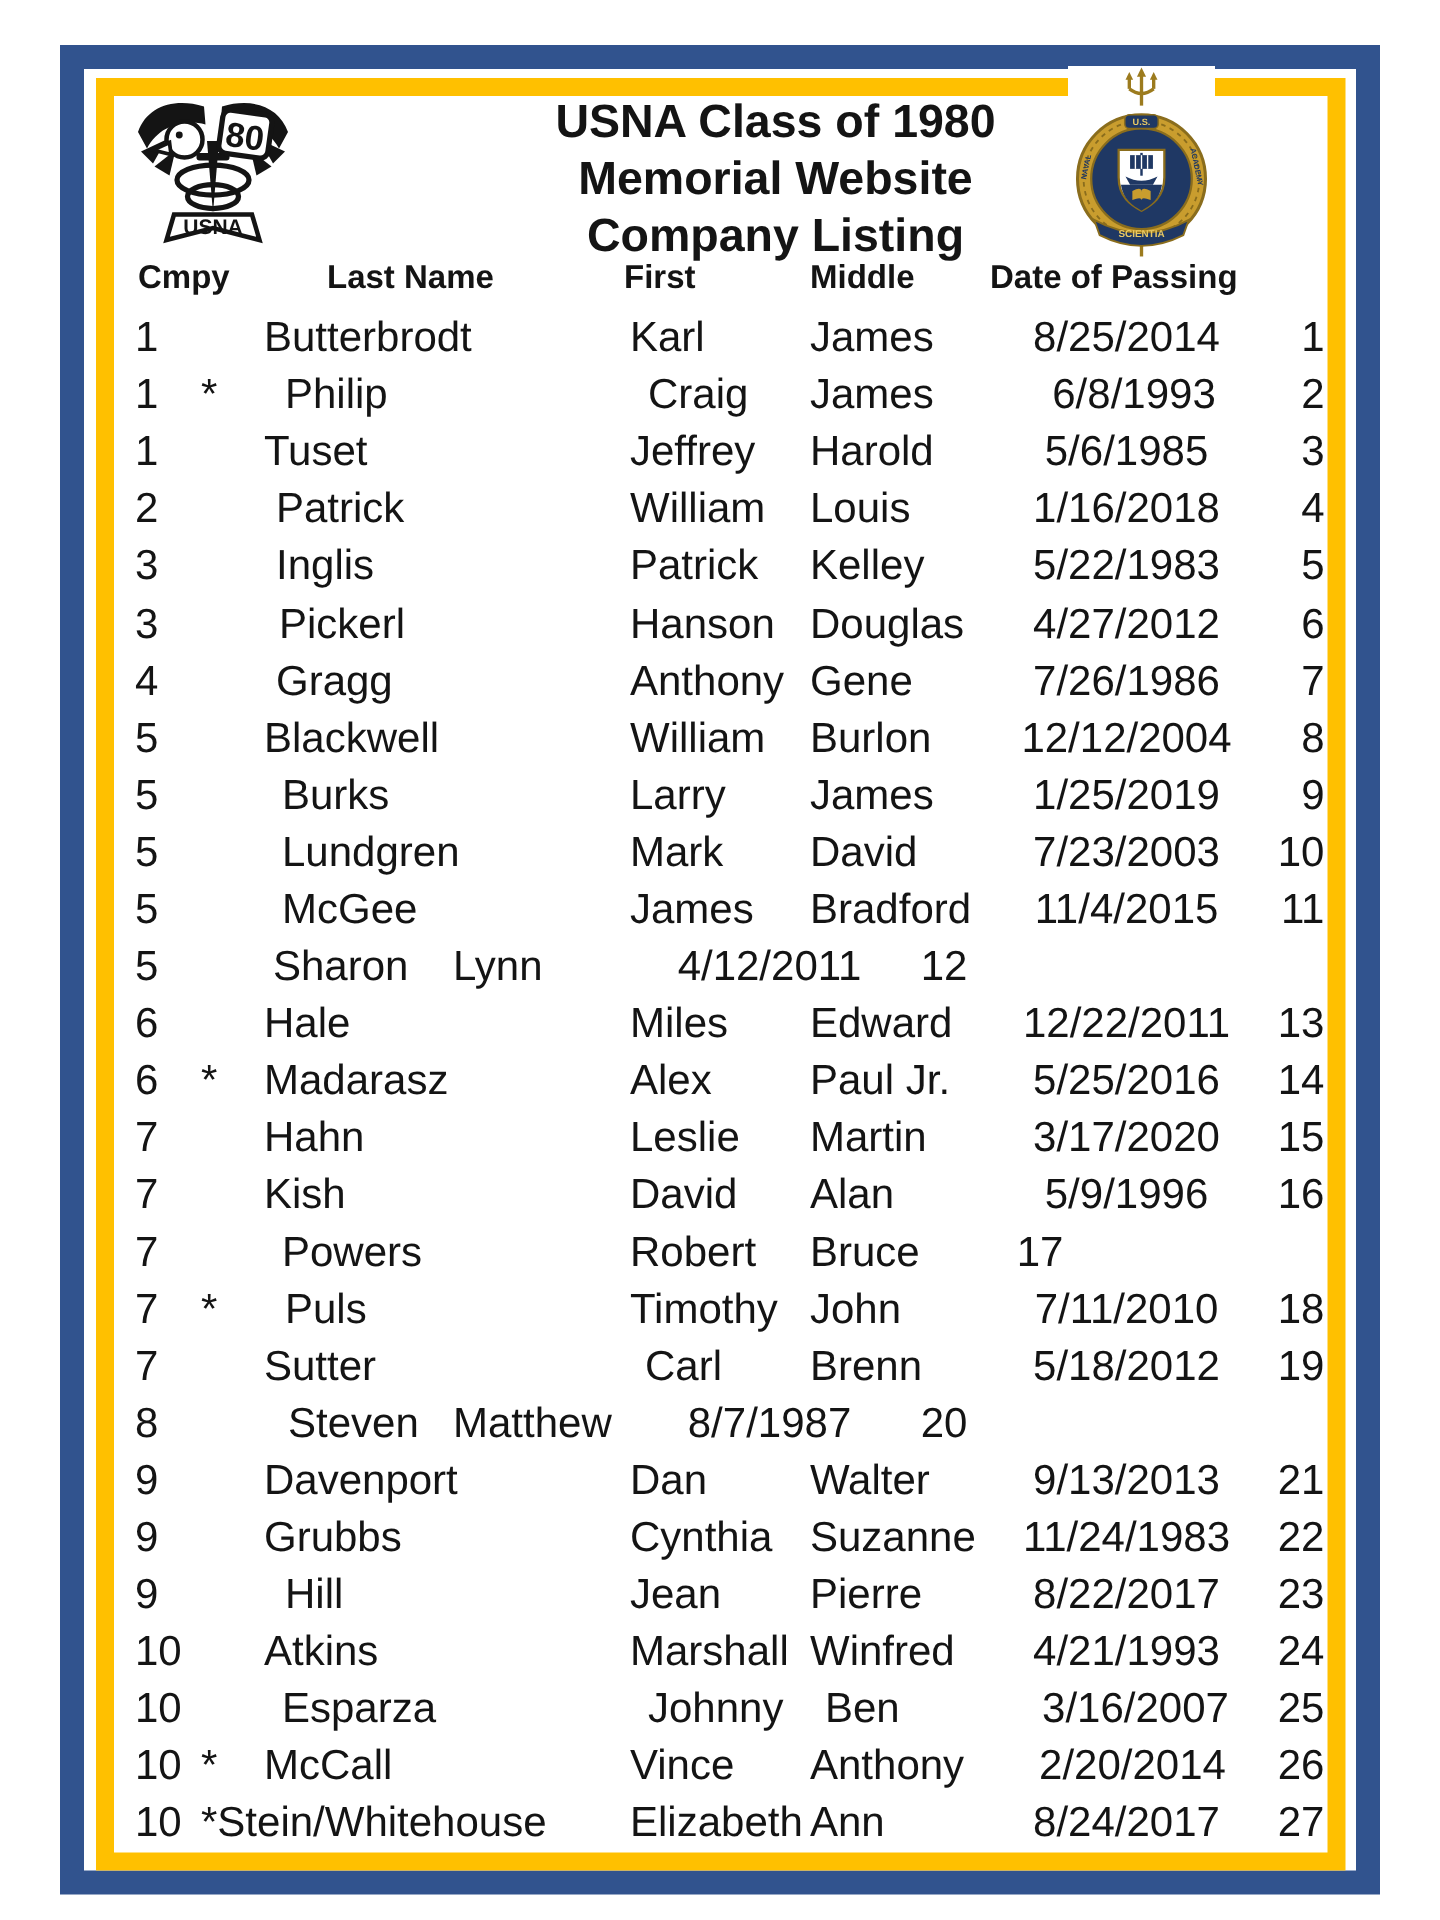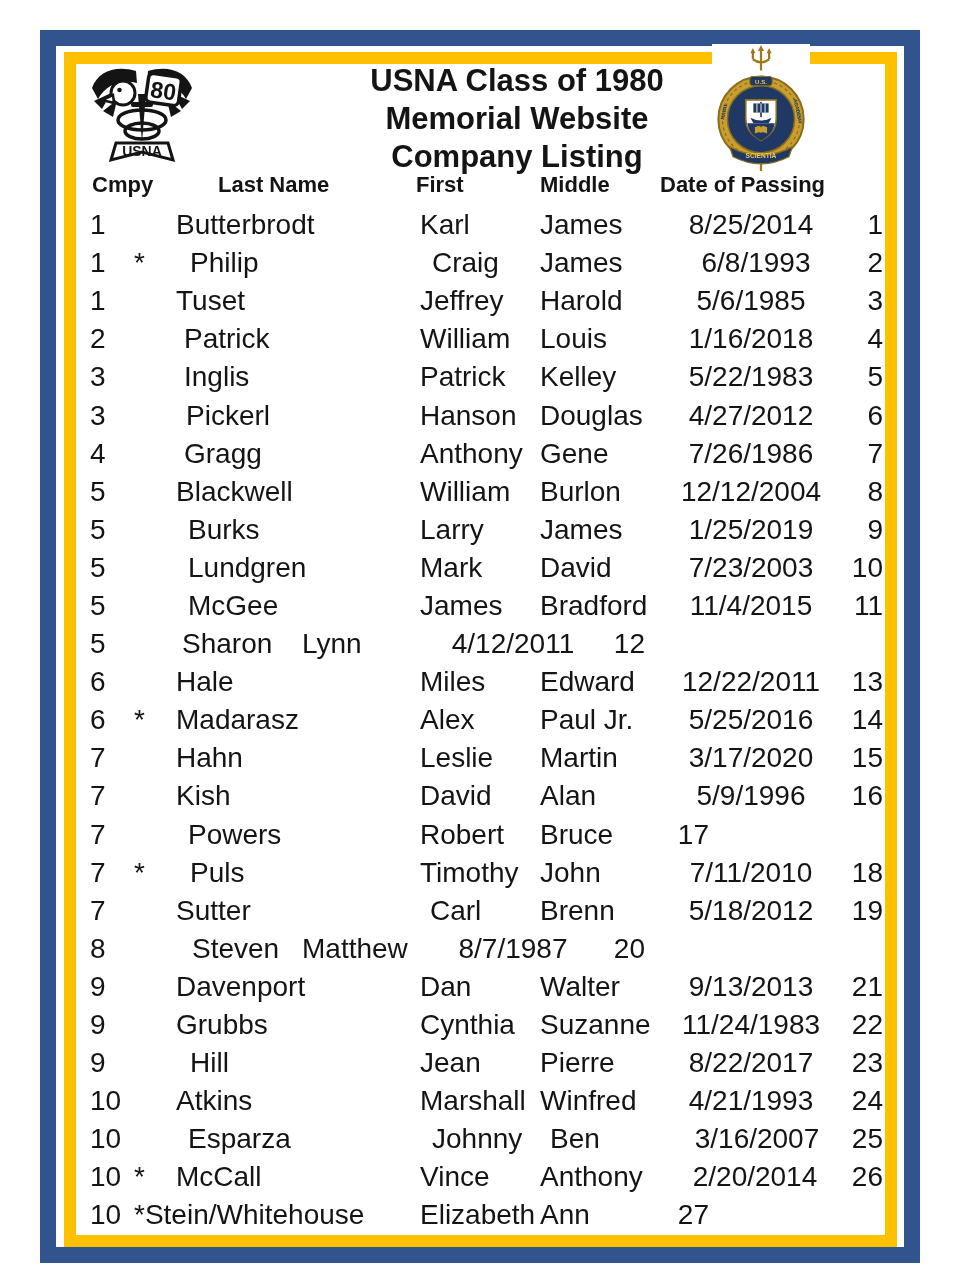--- a/index.html
+++ b/index.html
@@ -193,14 +193,14 @@
     <div class="trow"><span class="c c-cmpy">7</span><span class="c c-star"></span><span class="c c-last">Powers</span><span class="c c-first">Robert</span><span class="c c-middle">Bruce</span><span class="c c-num">17</span></div>
     <div class="trow"><span class="c c-cmpy">7</span><span class="c c-star">*</span><span class="c c-last">Puls</span><span class="c c-first">Timothy</span><span class="c c-middle">John</span><span class="c c-date">7/11/2010</span><span class="c c-num">18</span></div>
     <div class="trow"><span class="c c-cmpy">7</span><span class="c c-star"></span><span class="c c-last">Sutter</span><span class="c c-first">Carl</span><span class="c c-middle">Brenn</span><span class="c c-date">5/18/2012</span><span class="c c-num">19</span></div>
     <div class="trow"><span class="c c-cmpy">8</span><span class="c c-star"></span><span class="c c-first">Steven</span><span class="c c-middle">Matthew</span><span class="c c-date">8/7/1987</span><span class="c c-num">20</span></div>
     <div class="trow"><span class="c c-cmpy">9</span><span class="c c-star"></span><span class="c c-last">Davenport</span><span class="c c-first">Dan</span><span class="c c-middle">Walter</span><span class="c c-date">9/13/2013</span><span class="c c-num">21</span></div>
     <div class="trow"><span class="c c-cmpy">9</span><span class="c c-star"></span><span class="c c-last">Grubbs</span><span class="c c-first">Cynthia</span><span class="c c-middle">Suzanne</span><span class="c c-date">11/24/1983</span><span class="c c-num">22</span></div>
     <div class="trow"><span class="c c-cmpy">9</span><span class="c c-star"></span><span class="c c-last">Hill</span><span class="c c-first">Jean</span><span class="c c-middle">Pierre</span><span class="c c-date">8/22/2017</span><span class="c c-num">23</span></div>
     <div class="trow"><span class="c c-cmpy">10</span><span class="c c-star"></span><span class="c c-last">Atkins</span><span class="c c-first">Marshall</span><span class="c c-middle">Winfred</span><span class="c c-date">4/21/1993</span><span class="c c-num">24</span></div>
     <div class="trow"><span class="c c-cmpy">10</span><span class="c c-star"></span><span class="c c-last">Esparza</span><span class="c c-first">Johnny</span><span class="c c-middle">Ben</span><span class="c c-date">3/16/2007</span><span class="c c-num">25</span></div>
     <div class="trow"><span class="c c-cmpy">10</span><span class="c c-star">*</span><span class="c c-last">McCall</span><span class="c c-first">Vince</span><span class="c c-middle">Anthony</span><span class="c c-date">2/20/2014</span><span class="c c-num">26</span></div>
-    <div class="trow"><span class="c c-cmpy">10</span><span class="c c-star">*Stein/Whitehouse</span><span class="c c-last"></span><span class="c c-first">Elizabeth</span><span class="c c-middle">Ann</span><span class="c c-num">27</span></div>
+    <div class="trow"><span class="c c-cmpy">10</span><span class="c c-star">*Stein/Whitehouse</span><span class="c c-last"></span><span class="c c-first">Elizabeth</span><span class="c c-middle">Ann</span><span class="c c-date">8/24/2017</span><span class="c c-num">27</span></div>
   </div>
 
 </body></html>

